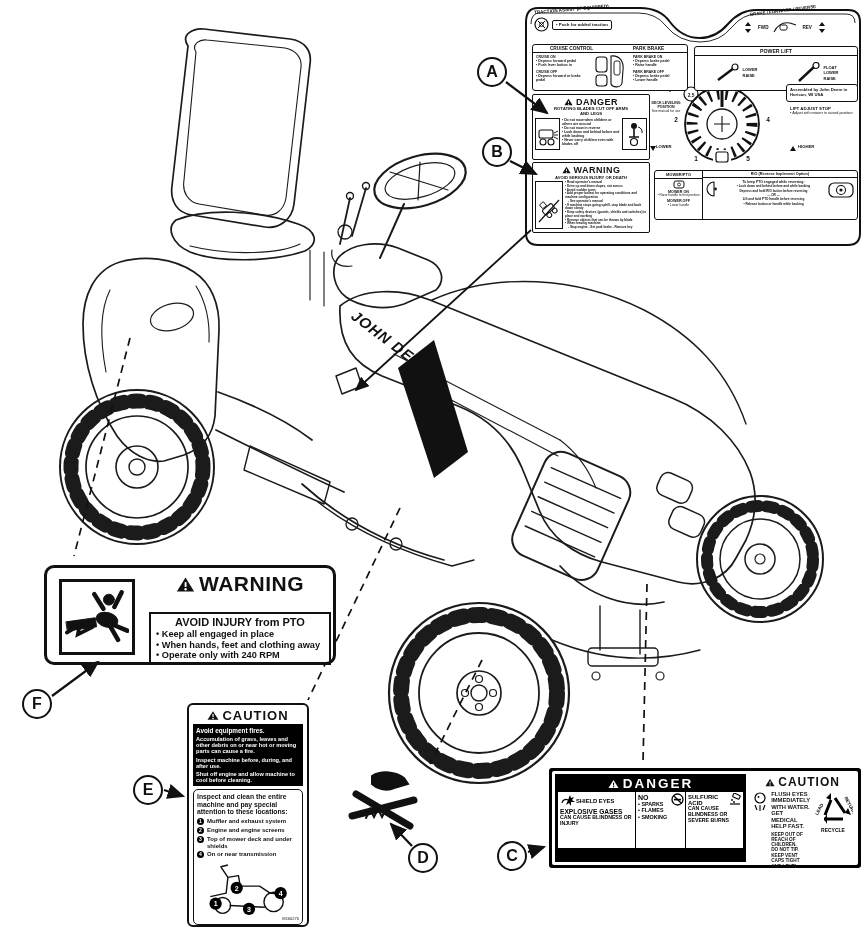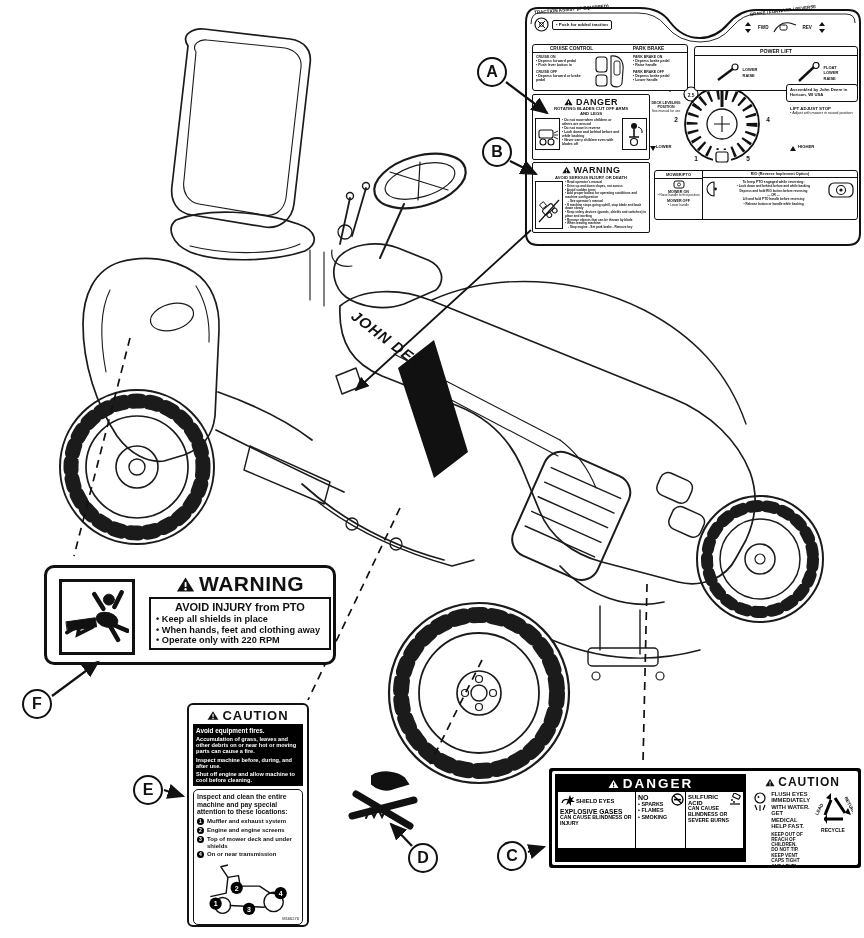--- a/index.html
+++ b/index.html
@@ -378,26 +378,26 @@
     </div>
     <div class="abs" style="left:102px;top:4px;width:182px">
       <div class="titlerow" style="gap:4px">
         <svg width="19" height="17" viewBox="0 0 22 19">
             <path d="M11 1.5 L21 17.5 H1 Z" fill="#111"></path>
             <rect x="10" y="6.5" width="2.2" height="6" rx="1" fill="#fff"></rect>
             <circle cx="11.1" cy="15" r="1.4" fill="#fff"></circle>
           </svg>
         <span style="font-size:21px;font-weight:900;letter-spacing:.5px">WARNING</span>
       </div>
-      <div style="border:2.5px solid #111;padding:2px 5px;margin-top:1px">
+      <div style="border:2.5px solid #111;padding:2px 5px;margin-top:16px">
         <div style="text-align:center;font-size:11px;font-weight:900">AVOID INJURY from PTO</div>
         <div style="font-size:9.2px;font-weight:800;line-height:10.6px;margin-top:1px">
-          <div>• Keep all shields in place</div>
+          <div>• Keep all engaged in place</div>
           <div>• When hands, feet and clothing away</div>
-          <div>• Operate only with 220 RPM</div>
+          <div>• Operate only with 240 RPM</div>
         </div>
       </div>
     </div>
   </div>
 
   <div class="abs" style="left:187px;top:703px;width:122px;height:224px;border:2px solid #111;border-radius:6px;background:#fff;padding:3px 4px;z-index:2">
     <div class="titlerow" style="gap:3px">
       <svg width="12" height="11" viewBox="0 0 22 19">
           <path d="M11 1.5 L21 17.5 H1 Z" fill="#111"></path>
           <rect x="10" y="6.5" width="2.2" height="6" rx="1" fill="#fff"></rect>

